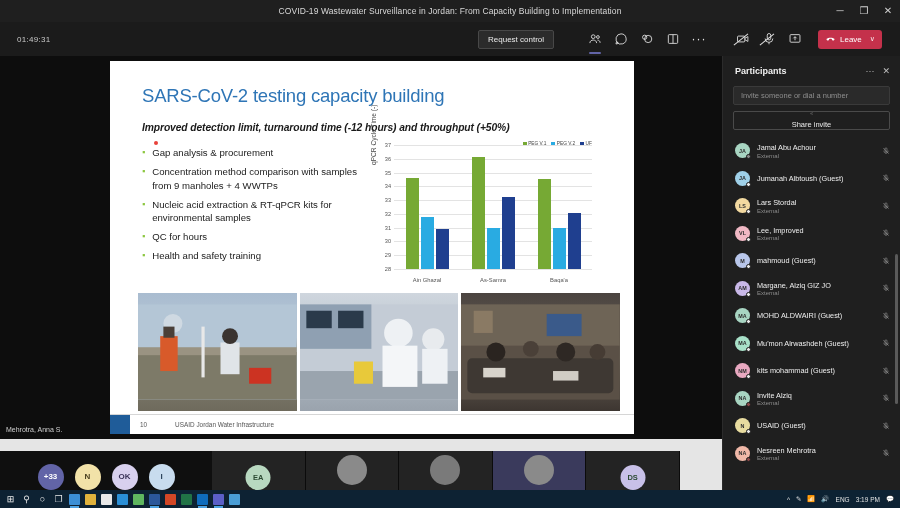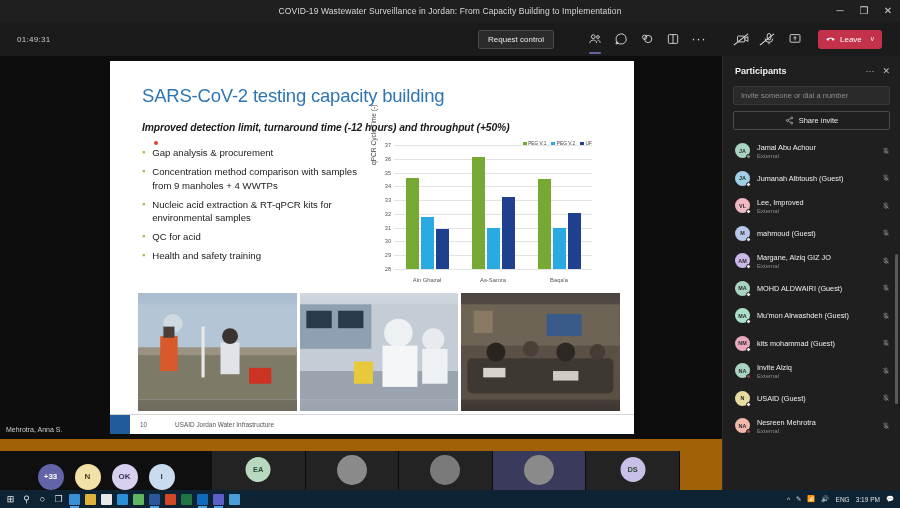--- a/index.html
+++ b/index.html
@@ -3,21 +3,21 @@
 <meta charset="utf-8">
 <style>
   * { box-sizing: border-box; margin: 0; padding: 0; }
   html, body { width: 900px; height: 508px; overflow: hidden; }
   body {
     font-family: "Liberation Sans", sans-serif;
     background: #000;
     color: #e6e6e6;
     font-size: 11px;
   }
-  #app { position: relative; width: 900px; height: 508px; background: #a16207; }
+  #app { position: relative; width: 900px; height: 508px; background: #e5e5e5; }
 
   
   .titlebar {
     position: absolute; top: 0; left: 0; width: 900px; height: 22px;
     background: #1f1f1f; display: flex; align-items: center; justify-content: center;
   }
   .titlebar .title {
     font-size: 8.5px; color: #d8d8d8; letter-spacing: .1px; white-space: nowrap;
   }
   .win-btns { position: absolute; right: 0; top: 0; height: 22px; display: flex; }
@@ -137,21 +137,21 @@
   .panel-title { font-size: 9px; color: #f0f0f0; font-weight: bold; flex: 1; }
   .panel-ico { color: #bdbdbd; font-size: 9px; margin-left: 8px; }
   .invite-input {
     margin: 4px 10px 0 10px; height: 19px; background: #2a2a2a; border: 1px solid #3a3a3a;
     border-radius: 2px; display: flex; align-items: center; padding: 0 7px;
     font-size: 7.5px; color: #8e8e8e;
   }
   .share-invite {
     margin: 6px 10px 0 10px; height: 19px; border: 1px solid #4a4a4a; border-radius: 2px;
     display: flex; align-items: center; justify-content: center; gap: 5px;
-    font-size: 7.5px; color: #eaeaea;
+    font-size: 7.5px; color: #eaeaea; flex-direction: column;
   }
   .share-invite svg { width: 9px; height: 9px; stroke: #eaeaea; fill: none; stroke-width: 1.4; }
 
   .plist { margin-top: 7px; height: 372px; overflow: hidden; position: relative; }
   .prow { display: flex; align-items: center; height: 27.5px; padding: 0 10px 0 12px; }
   .pav {
     width: 15px; height: 15px; border-radius: 50%; flex: 0 0 auto; position: relative;
     display: flex; align-items: center; justify-content: center;
     font-size: 5.4px; color: #2c2c2c; font-weight: bold;
   }
@@ -179,21 +179,21 @@
   }
   .tcirc {
     width: 26px; height: 26px; border-radius: 50%;
     display: flex; align-items: center; justify-content: center;
     font-size: 8px; font-weight: bold; color: #2f2f4f;
   }
   .tiles { position: absolute; left: 212px; top: 0; right: 0; height: 51px; display: flex; }
   .tile { flex: 1; position: relative; border-right: 1px solid #0b0b0b; background: #232323; }
   .tile.active { background: #3a3a5c; }
   .tile-av {
-    position: absolute; left: 50%; top: 6px; transform: translateX(-50%);
+    position: absolute; left: 50%; top: 14px; transform: translateX(-50%);
     width: 25px; height: 25px; border-radius: 50%;
     display: flex; align-items: center; justify-content: center;
     font-size: 7.5px; font-weight: bold; color: #2c4a33;
   }
   .tile-name {
     position: absolute; left: 0; right: 0; bottom: 3px; text-align: center;
     font-size: 6.2px; color: #dcdcdc; white-space: nowrap; overflow: hidden;
     padding: 0 4px;
   }
   .tile-mic { font-size: 6px; color: #cfcfcf; margin-left: 3px; }
@@ -313,21 +313,21 @@
           <div class="bullet">
             <span class="mark">▪</span>
             <span class="txt">Concentration method comparison with samples from 9 manholes + 4 WWTPs</span>
           </div>
           <div class="bullet">
             <span class="mark">▪</span>
             <span class="txt">Nucleic acid extraction &amp; RT-qPCR kits for environmental samples</span>
           </div>
           <div class="bullet">
             <span class="mark">▪</span>
-            <span class="txt">QC for acid</span>
+            <span class="txt">QC for hours</span>
           </div>
           <div class="bullet">
             <span class="mark">▪</span>
             <span class="txt">Health and safety training</span>
           </div>
         </div>
 
       <div class="chart-wrap">
         <div class="chart-ylabel">qPCR Cycle Time (-)</div>
         <div class="legend">
@@ -490,20 +490,31 @@
           <div class="pav" style="background: rgb(159, 208, 232);">JA<span class="pres" style="background: rgb(232, 232, 232);"></span></div>
           <div class="pinfo">
             <div class="pname">Jumanah Albtoush (Guest)</div>
           </div>
           <div class="pmic"><svg viewBox="0 0 24 24">
               <rect x="9" y="2.6" width="6" height="11" rx="3"></rect>
               <path d="M5.4 11.2a6.6 6.6 0 0 0 13.2 0M12 17.8V21M4 3l16 17"></path>
             </svg></div>
         </div>
         <div class="prow">
+          <div class="pav" style="background: rgb(242, 217, 160);">LS<span class="pres" style="background: rgb(232, 232, 232);"></span></div>
+          <div class="pinfo">
+            <div class="pname">Lars Stordal</div>
+            <div class="psub">External</div>
+          </div>
+          <div class="pmic"><svg viewBox="0 0 24 24">
+              <rect x="9" y="2.6" width="6" height="11" rx="3"></rect>
+              <path d="M5.4 11.2a6.6 6.6 0 0 0 13.2 0M12 17.8V21M4 3l16 17"></path>
+            </svg></div>
+        </div>
+        <div class="prow">
           <div class="pav" style="background: rgb(240, 184, 196);">VL<span class="pres" style="background: rgb(232, 232, 232);"></span></div>
           <div class="pinfo">
             <div class="pname">Lee, Improved</div>
             <div class="psub">External</div>
           </div>
           <div class="pmic"><svg viewBox="0 0 24 24">
               <rect x="9" y="2.6" width="6" height="11" rx="3"></rect>
               <path d="M5.4 11.2a6.6 6.6 0 0 0 13.2 0M12 17.8V21M4 3l16 17"></path>
             </svg></div>
         </div>

